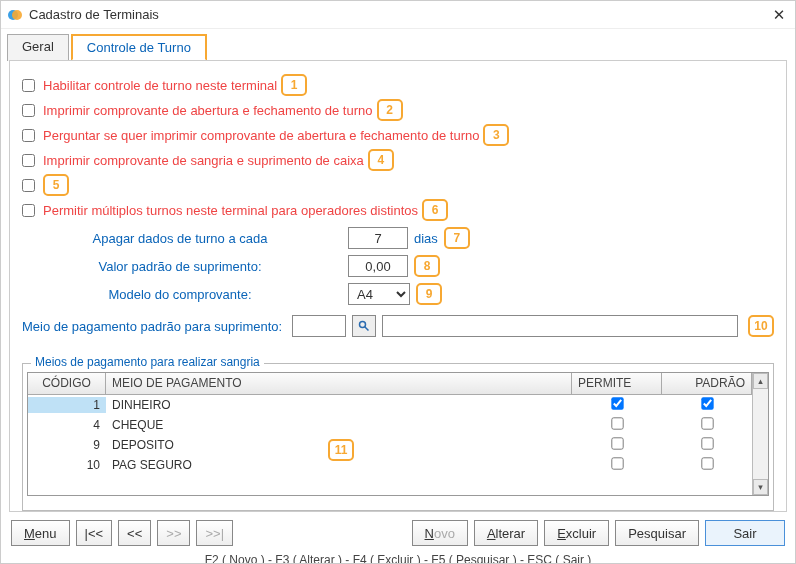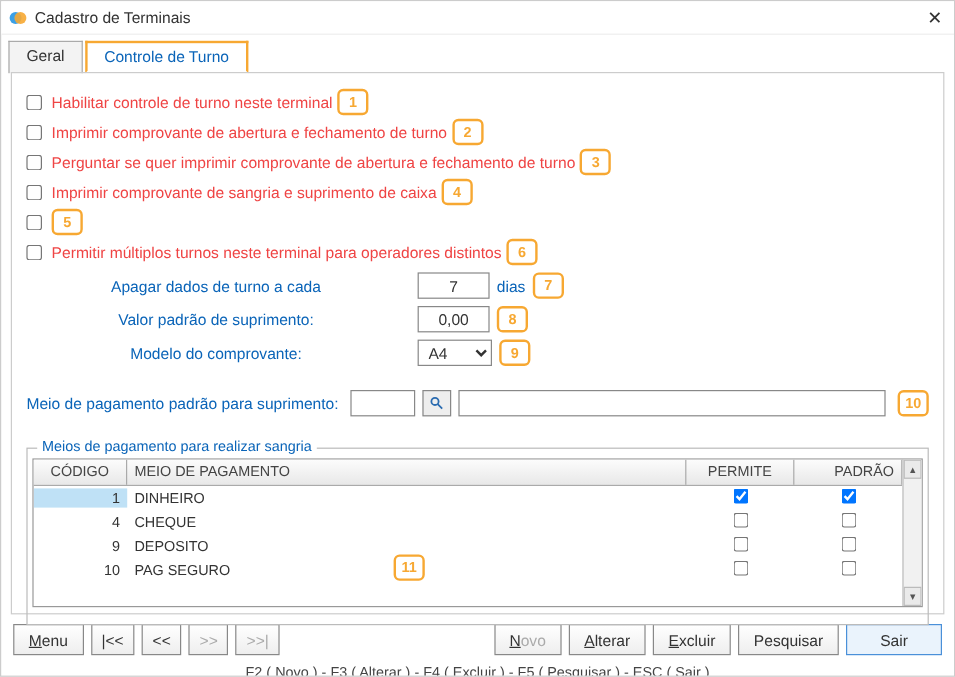--- a/index.html
+++ b/index.html
@@ -24,21 +24,21 @@
 .srch-btn{width:24px;height:22px;border:1px solid #888;background:#eee;display:inline-flex;align-items:center;justify-content:center;cursor:pointer}
 .long-input{flex:1;border:1px solid #888;height:22px;background:#fff;position:relative}
 .group{border:1px solid #bbb;margin-top:26px;padding:8px 4px 4px 4px;position:relative;height:148px}
 .group-title{position:absolute;top:-9px;left:8px;background:#fff;padding:0 4px;color:#0a64b8;font-size:12px}
 .grid{border:1px solid #999;height:124px;overflow:hidden;position:relative;display:flex}
 .grid-body{flex:1;overflow:hidden}
 .ghead{display:flex;background:linear-gradient(#fcfcfc,#e8e8e8);border-bottom:1px solid #aaa;height:22px}
 .ghead .gc{border-right:1px solid #aaa;padding:3px 6px;font-size:12px;color:#444}
 .gc.c-code{width:78px;text-align:center}
 .gc.c-name{flex:1}
-.gc.c-perm{width:90px;text-align:center}
+.gc.c-perm{width:90px;}
 .gc.c-def{width:90px;text-align:right}
 .grow{display:flex;height:20px;align-items:center}
 .grow .gc{padding:1px 6px;font-size:12px}
 .grow .c-code{width:78px;text-align:right}
 .grow .c-name{flex:1}
 .grow .c-perm,.grow .c-def{width:90px;text-align:center}
 .grow .c-perm input,.grow .c-def input{transform:scale(.95)}
 .grow.sel .c-code{background:#bfe1f6}
 .vscroll{width:16px;background:#f1f1f1;border-left:1px solid #bbb;display:flex;flex-direction:column}
 .vscroll .arr{height:16px;background:#eaeaea;border:1px solid #bbb;font-size:9px;text-align:center;line-height:14px;color:#555}
@@ -111,21 +111,21 @@
   <div class="form-row">
     <span class="lbl">Valor padrão de suprimento:</span>
     <input class="txt" style="width: 60px;" value="0,00">
     <span class="badge">8</span>
   </div>
   <div class="form-row">
     <span class="lbl">Modelo do comprovante:</span>
     <select style="width:62px"><option>A4</option></select>
     <span class="badge">9</span>
   </div>
-  <div class="form-row" style="margin-top:20px">
+  <div class="form-row" style="margin-top:10px">
     <span class="lbl" style="width:auto;text-align:left">Meio de pagamento padrão para suprimento:</span>
     <input class="txt" style="width: 54px;" value="">
     <span class="srch-btn">
         <svg width="12" height="12" viewBox="0 0 16 16">
           <circle cx="6" cy="6" r="4" fill="none" stroke="#2a6bb0" stroke-width="2"></circle>
           <line x1="9" y1="9" x2="14" y2="14" stroke="#2a6bb0" stroke-width="2"></line>
         </svg>
       </span>
     <div class="long-input"></div>
     <span class="badge" style="margin-left:4px">10</span>
@@ -135,21 +135,21 @@
     <span class="group-title">Meios de pagamento para realizar sangria</span>
     <div class="grid">
       <div class="grid-body">
         <div class="ghead">
           <div class="gc c-code">CÓDIGO</div>
           <div class="gc c-name">MEIO DE PAGAMENTO</div>
           <div class="gc c-perm">PERMITE</div>
           <div class="gc c-def">PADRÃO</div>
         </div>
         <div id="grid-rows" style="position:relative">
-          <span class="badge abs" style="left:300px;top:57px">11</span>
+          <span class="badge abs" style="left:300px;top:44px">11</span>
         <div class="grow sel">
               <div class="gc c-code">1</div>
               <div class="gc c-name">DINHEIRO</div>
               <div class="gc c-perm"><input type="checkbox" checked="" style=""></div>
               <div class="gc c-def"><input type="checkbox" checked="" style=""></div>
             </div>
             <div class="grow">
               <div class="gc c-code">4</div>
               <div class="gc c-name">CHEQUE</div>
               <div class="gc c-perm"><input type="checkbox" style=""></div>

